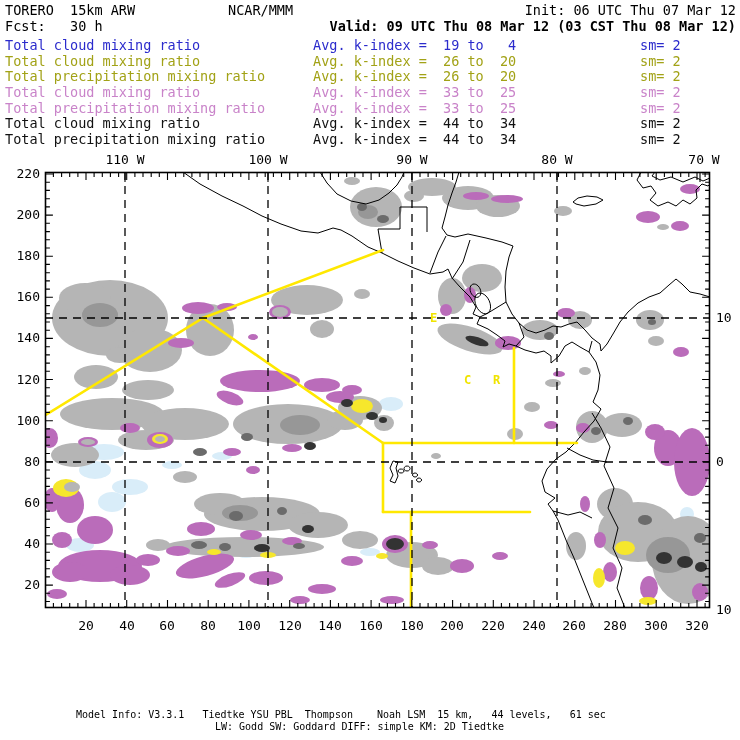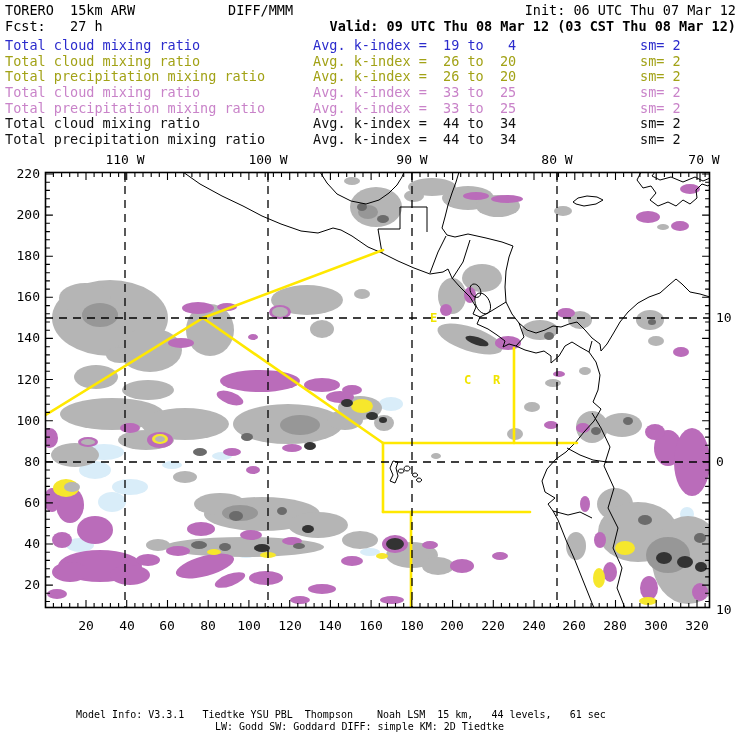--- a/index.html
+++ b/index.html
@@ -274,22 +274,22 @@
       <text x="574" y="630" fill="#000" font-size="13px" text-anchor="middle" font-family="&quot;DejaVu Sans Mono&quot;, monospace">260</text>
       <text x="615" y="630" fill="#000" font-size="13px" text-anchor="middle" font-family="&quot;DejaVu Sans Mono&quot;, monospace">280</text>
       <text x="656" y="630" fill="#000" font-size="13px" text-anchor="middle" font-family="&quot;DejaVu Sans Mono&quot;, monospace">300</text>
       <text x="697" y="630" fill="#000" font-size="13px" text-anchor="middle" font-family="&quot;DejaVu Sans Mono&quot;, monospace">320</text>
       <text x="716" y="322" fill="#000" font-size="13px" text-anchor="start" font-family="&quot;DejaVu Sans Mono&quot;, monospace">10 N</text>
       <text x="716" y="466" fill="#000" font-size="13px" text-anchor="start" font-family="&quot;DejaVu Sans Mono&quot;, monospace">0</text>
       <text x="716" y="614" fill="#000" font-size="13px" text-anchor="start" font-family="&quot;DejaVu Sans Mono&quot;, monospace">10 S</text>
     </svg>
 
   <span class="abs hdr" style="left:5px;top:3px;">TORERO  15km ARW</span>
-  <span class="abs hdr" style="left:228px;top:3px;">DIFF/MMM</span>
+  <span class="abs hdr" style="left:228px;top:3px;">NCAR/MMM</span>
   <span class="abs hdr" style="right:4px;top:3px;">Init: 06 UTC Thu 07 Mar 12</span>
-  <span class="abs hdr" style="left:5px;top:19px;">Fcst:   27 h</span>
+  <span class="abs hdr" style="left:5px;top:19px;">Fcst:   30 h</span>
   <span class="abs hdr" style="right:4px;top:19px;font-weight:bold;">Valid: 09 UTC Thu 08 Mar 12 (03 CST Thu 08 Mar 12)</span>
 
   <div id="legend" class="abs" style="left:0;top:38px;width:740px;height:112px;"><div class="legend-row" style="top: 0px; color: rgb(43, 43, 204);"><span class="legend-label">Total cloud mixing ratio</span><span class="legend-kindex">Avg. k-index =  19 to   4</span><span class="legend-sm">sm= 2</span></div><div class="legend-row" style="top: 15.66px; color: rgb(162, 162, 22);"><span class="legend-label">Total cloud mixing ratio</span><span class="legend-kindex">Avg. k-index =  26 to  20</span><span class="legend-sm">sm= 2</span></div><div class="legend-row" style="top: 31.32px; color: rgb(162, 162, 22);"><span class="legend-label">Total precipitation mixing ratio</span><span class="legend-kindex">Avg. k-index =  26 to  20</span><span class="legend-sm">sm= 2</span></div><div class="legend-row" style="top: 46.98px; color: rgb(201, 131, 201);"><span class="legend-label">Total cloud mixing ratio</span><span class="legend-kindex">Avg. k-index =  33 to  25</span><span class="legend-sm">sm= 2</span></div><div class="legend-row" style="top: 62.64px; color: rgb(201, 131, 201);"><span class="legend-label">Total precipitation mixing ratio</span><span class="legend-kindex">Avg. k-index =  33 to  25</span><span class="legend-sm">sm= 2</span></div><div class="legend-row" style="top: 78.3px; color: rgb(17, 17, 17);"><span class="legend-label">Total cloud mixing ratio</span><span class="legend-kindex">Avg. k-index =  44 to  34</span><span class="legend-sm">sm= 2</span></div><div class="legend-row" style="top: 93.96px; color: rgb(17, 17, 17);"><span class="legend-label">Total precipitation mixing ratio</span><span class="legend-kindex">Avg. k-index =  44 to  34</span><span class="legend-sm">sm= 2</span></div></div>
 
   <span class="abs footer" style="left:76px;top:710px;">Model Info: V3.3.1   Tiedtke YSU PBL  Thompson    Noah LSM  15 km,   44 levels,   61 sec</span>
   <span class="abs footer" style="left:215px;top:722px;">LW: Godd SW: Goddard DIFF: simple KM: 2D Tiedtke</span>
 </div>
 
 </body></html>

